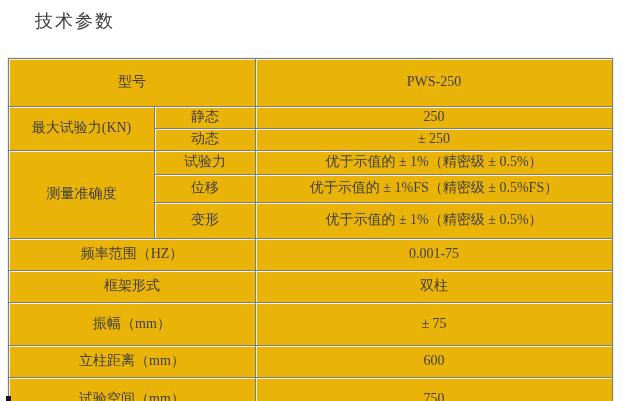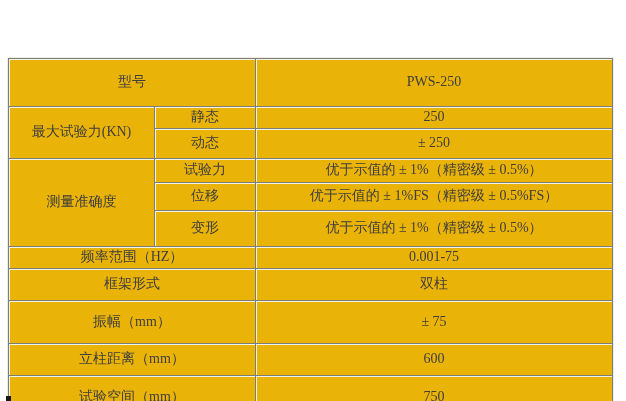--- a/index.html
+++ b/index.html
@@ -45,25 +45,25 @@
     color: #3e3e3e;
     padding: 0 2px;
     overflow: hidden;
     white-space: nowrap;
   }
   col.c1 { width: 146px; }
   col.c2 { width: 101px; }
   col.c3 { width: 357px; }
   tr.r1  { height: 48px; }
   tr.r2  { height: 22px; padding-left: 32px; }
-  tr.r3  { height: 30px; }
+  tr.r3  { height: 22px; }
   tr.r4  { height: 24px; }
   tr.r5  { height: 28px; }
   tr.r6  { height: 36px; }
-  tr.r7  { height: 22px; }
+  tr.r7  { height: 32px; }
   tr.r8  { height: 32px; }
   tr.r9  { height: 43px; }
   tr.r10 { height: 32px; }
   tr.r11 { height: 44px; }
   td.vtop {
     vertical-align: top;
     padding-top: 4px;
   }
   .cursor-block {
     position: absolute;
@@ -72,20 +72,21 @@
     width: 5px;
     height: 5px;
     background: #161616;
   }
 </style>
 </head>
 <body>
 
 <div class="page">
 
+  <div class="title">技术参数</div>
 
   <table class="specs">
     <colgroup>
         <col class="c1">
         <col class="c2">
         <col class="c3">
       </colgroup>
 
     <tbody>
         <tr class="r1">

